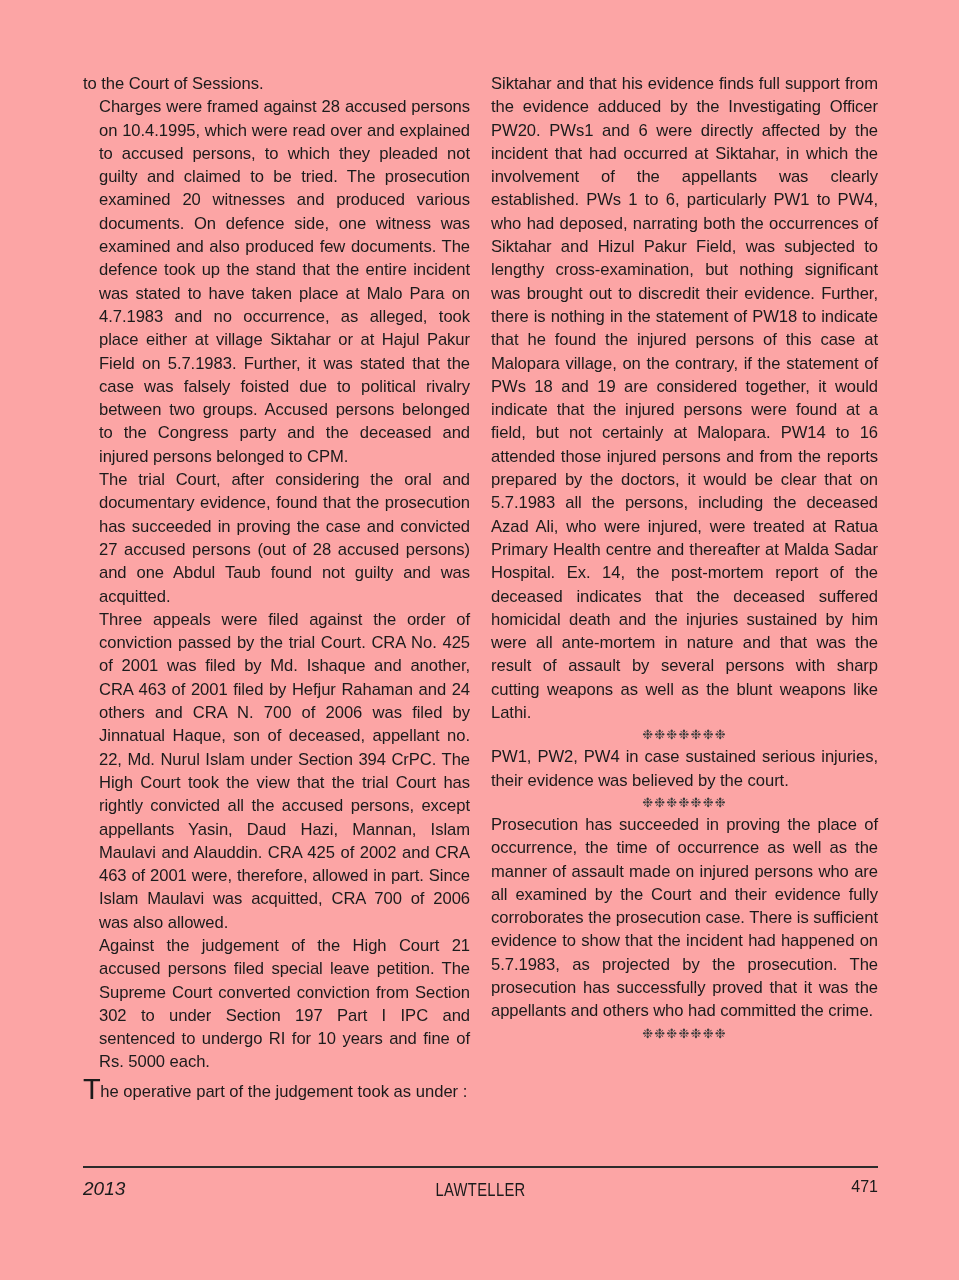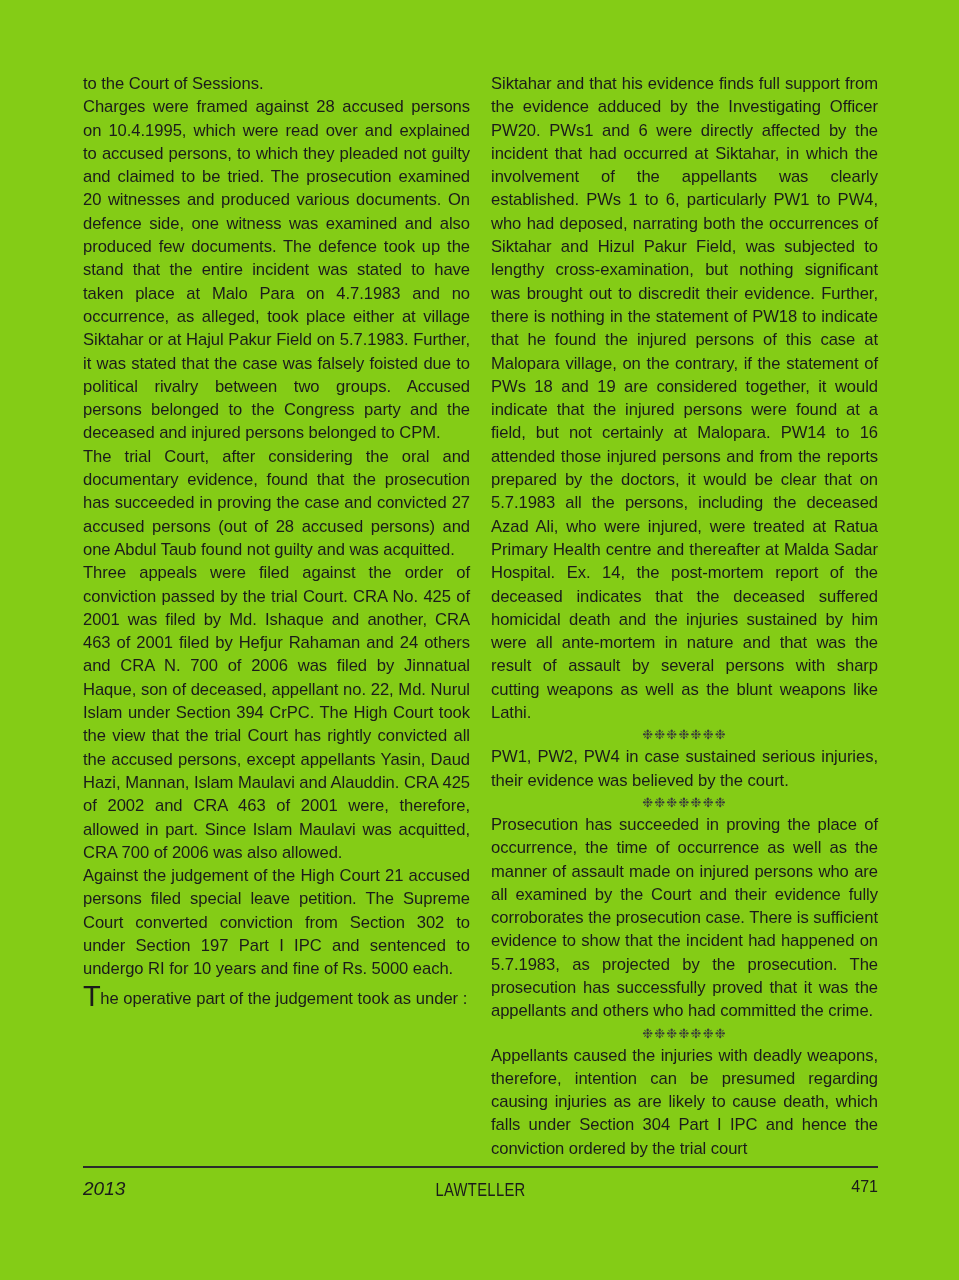--- a/index.html
+++ b/index.html
@@ -14,21 +14,21 @@
     color: #1a1a1a;
     position: relative;
     overflow: hidden;
   }
 
   .page {
     position: absolute;
     left: 0; top: 0;
     width: 959px;
     height: 1280px;
-    background: #84cc16;
+    background: #fca5a5;
   }
 
   
   .columns {
     position: absolute;
     left: 83px;
     top: 72px;
     width: 795px;
     height: 1080px;
     display: flex;
@@ -46,21 +46,21 @@
     font-size: 16.6px;
     line-height: 23.3px;
     text-align: justify;
     text-justify: inter-word;
     letter-spacing: -0.05px;
     color: #1b1b1b;
   }
   p.para.last-line-left { text-align-last: left; }
 
   
-  p.para + p.para { margin-top: 0px; }
+  p.para + p.para { margin-top: 0px; margin-left: 16px; }
 
   
   p.dropcap-para {
     margin: 0;
     font-size: 16.6px;
     line-height: 30px;
     text-align: justify;
     text-justify: inter-word;
     color: #1b1b1b;
     margin-top: 3px;
@@ -157,21 +157,20 @@
       <div class="sep">❉❉❉❉❉❉❉</div>
 
       <p class="para">PW1, PW2, PW4 in case sustained serious injuries, their evidence was believed by the court.</p>
 
       <div class="sep">❉❉❉❉❉❉❉</div>
 
       <p class="para">Prosecution has succeeded in proving the place of occurrence, the time of occurrence as well as the manner of assault made on injured persons who are all examined by the Court and their evidence fully corroborates the prosecution case. There is sufficient evidence to show that the incident had happened on 5.7.1983, as projected by the prosecution. The prosecution has successfully proved that it was the appellants and others who had committed the crime.</p>
 
       <div class="sep">❉❉❉❉❉❉❉</div>
 
-      <p class="para">Appellants caused the injuries with deadly weapons, therefore, intention can be presumed regarding causing injuries as are likely to cause death, which falls under Section 304 Part I IPC and hence the conviction ordered by the trial court</p>
 
     </div>
 
   </div>
 
   <div class="footer-rule"></div>
 
   <div class="footer">
     <span class="footer-year">2013</span>
     <span class="footer-title">LAWTELLER</span>

